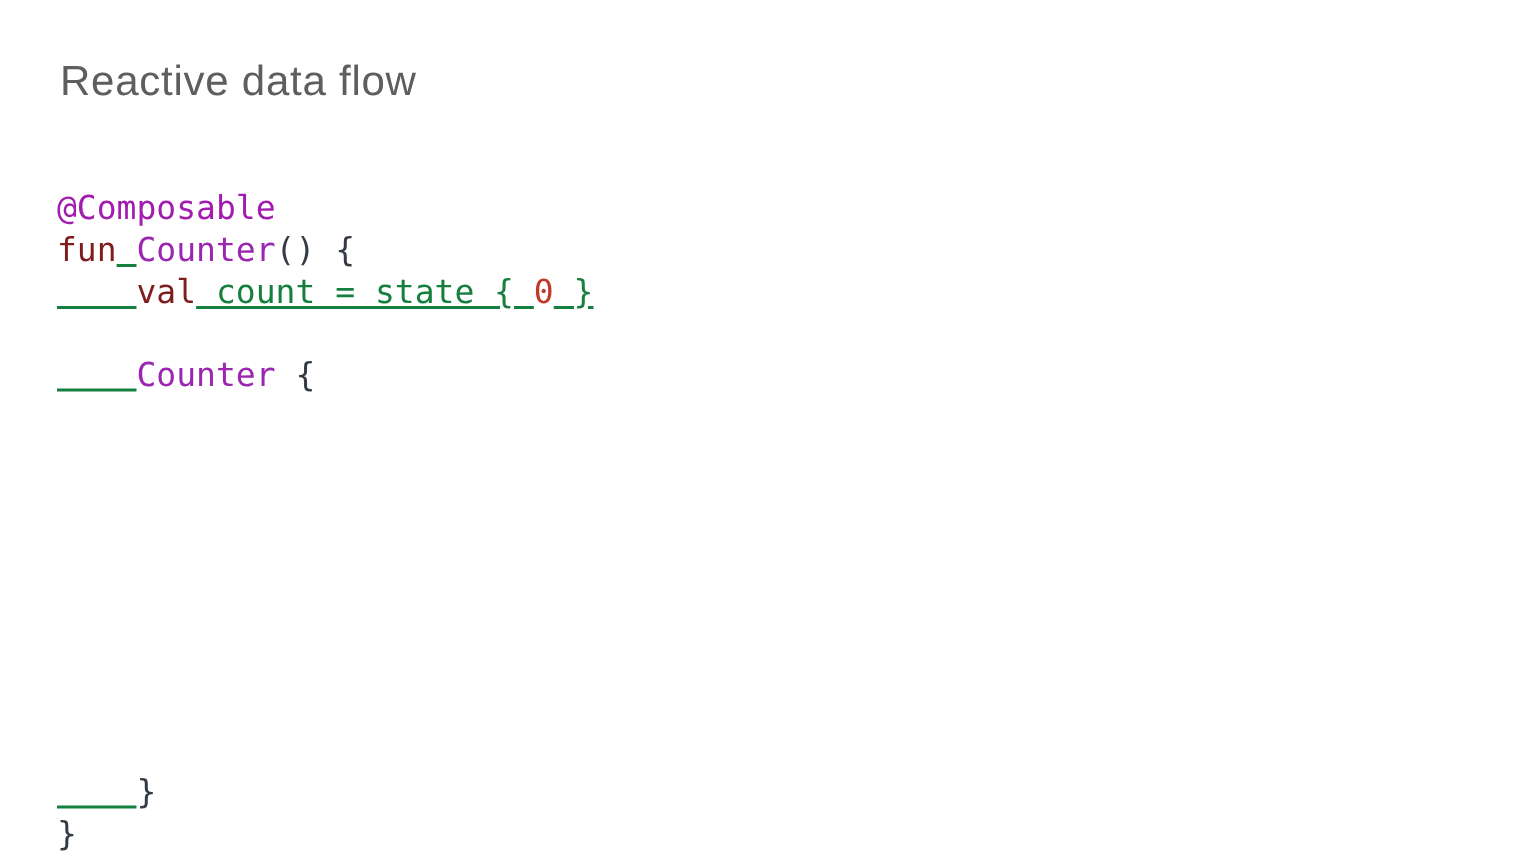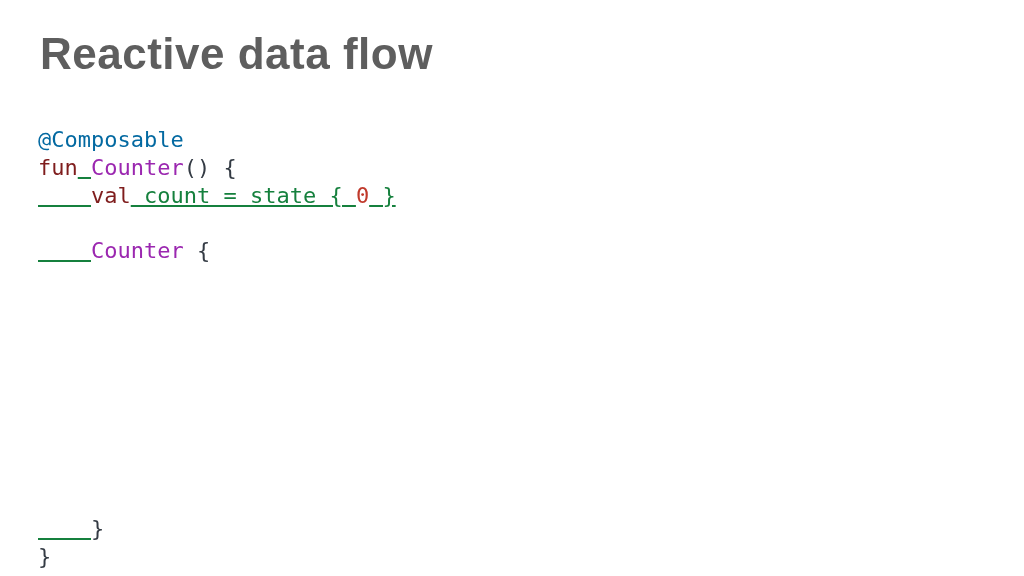--- a/index.html
+++ b/index.html
@@ -13,22 +13,22 @@
     height: 576px;
     background: #ffffff;
     overflow: hidden;
     font-family: "Liberation Sans", sans-serif;
   }
   #slide-title {
     position: absolute;
     left: 40px;
     top: 28px;
     font-family: "Liberation Sans", sans-serif;
-    font-size: 44px;
-    font-weight: 700;
+    font-size: 28px;
+    font-weight: 400;
     letter-spacing: 0.5px;
     color: #5e5e5e;
     line-height: 52px;
     white-space: pre;
     text-align: right;
   }
   #code-block {
     position: absolute;
     left: 38px;
     top: 104px;
@@ -39,21 +39,21 @@
     white-space: pre;
     tab-size: 4;
   }
   .code-line {
     white-space: pre;
     min-height: 27.8px;
     display: block;
   }
   .tok { white-space: pre; }
   .tok-plain      { color: #15803d; text-decoration: underline; }
-  .tok-annotation { color: #0369a1; }
+  .tok-annotation { color: #a21caf; }
   .tok-keyword    { color: #7f1d1d; }
   .tok-type       { color: #9b27b0; margin-top: 24px; }
   .tok-number     { color: #c0392b; }
   .tok-punct      { color: #343b44; }
 </style>
 </head>
 <body>
 
 <div id="slide">
 

